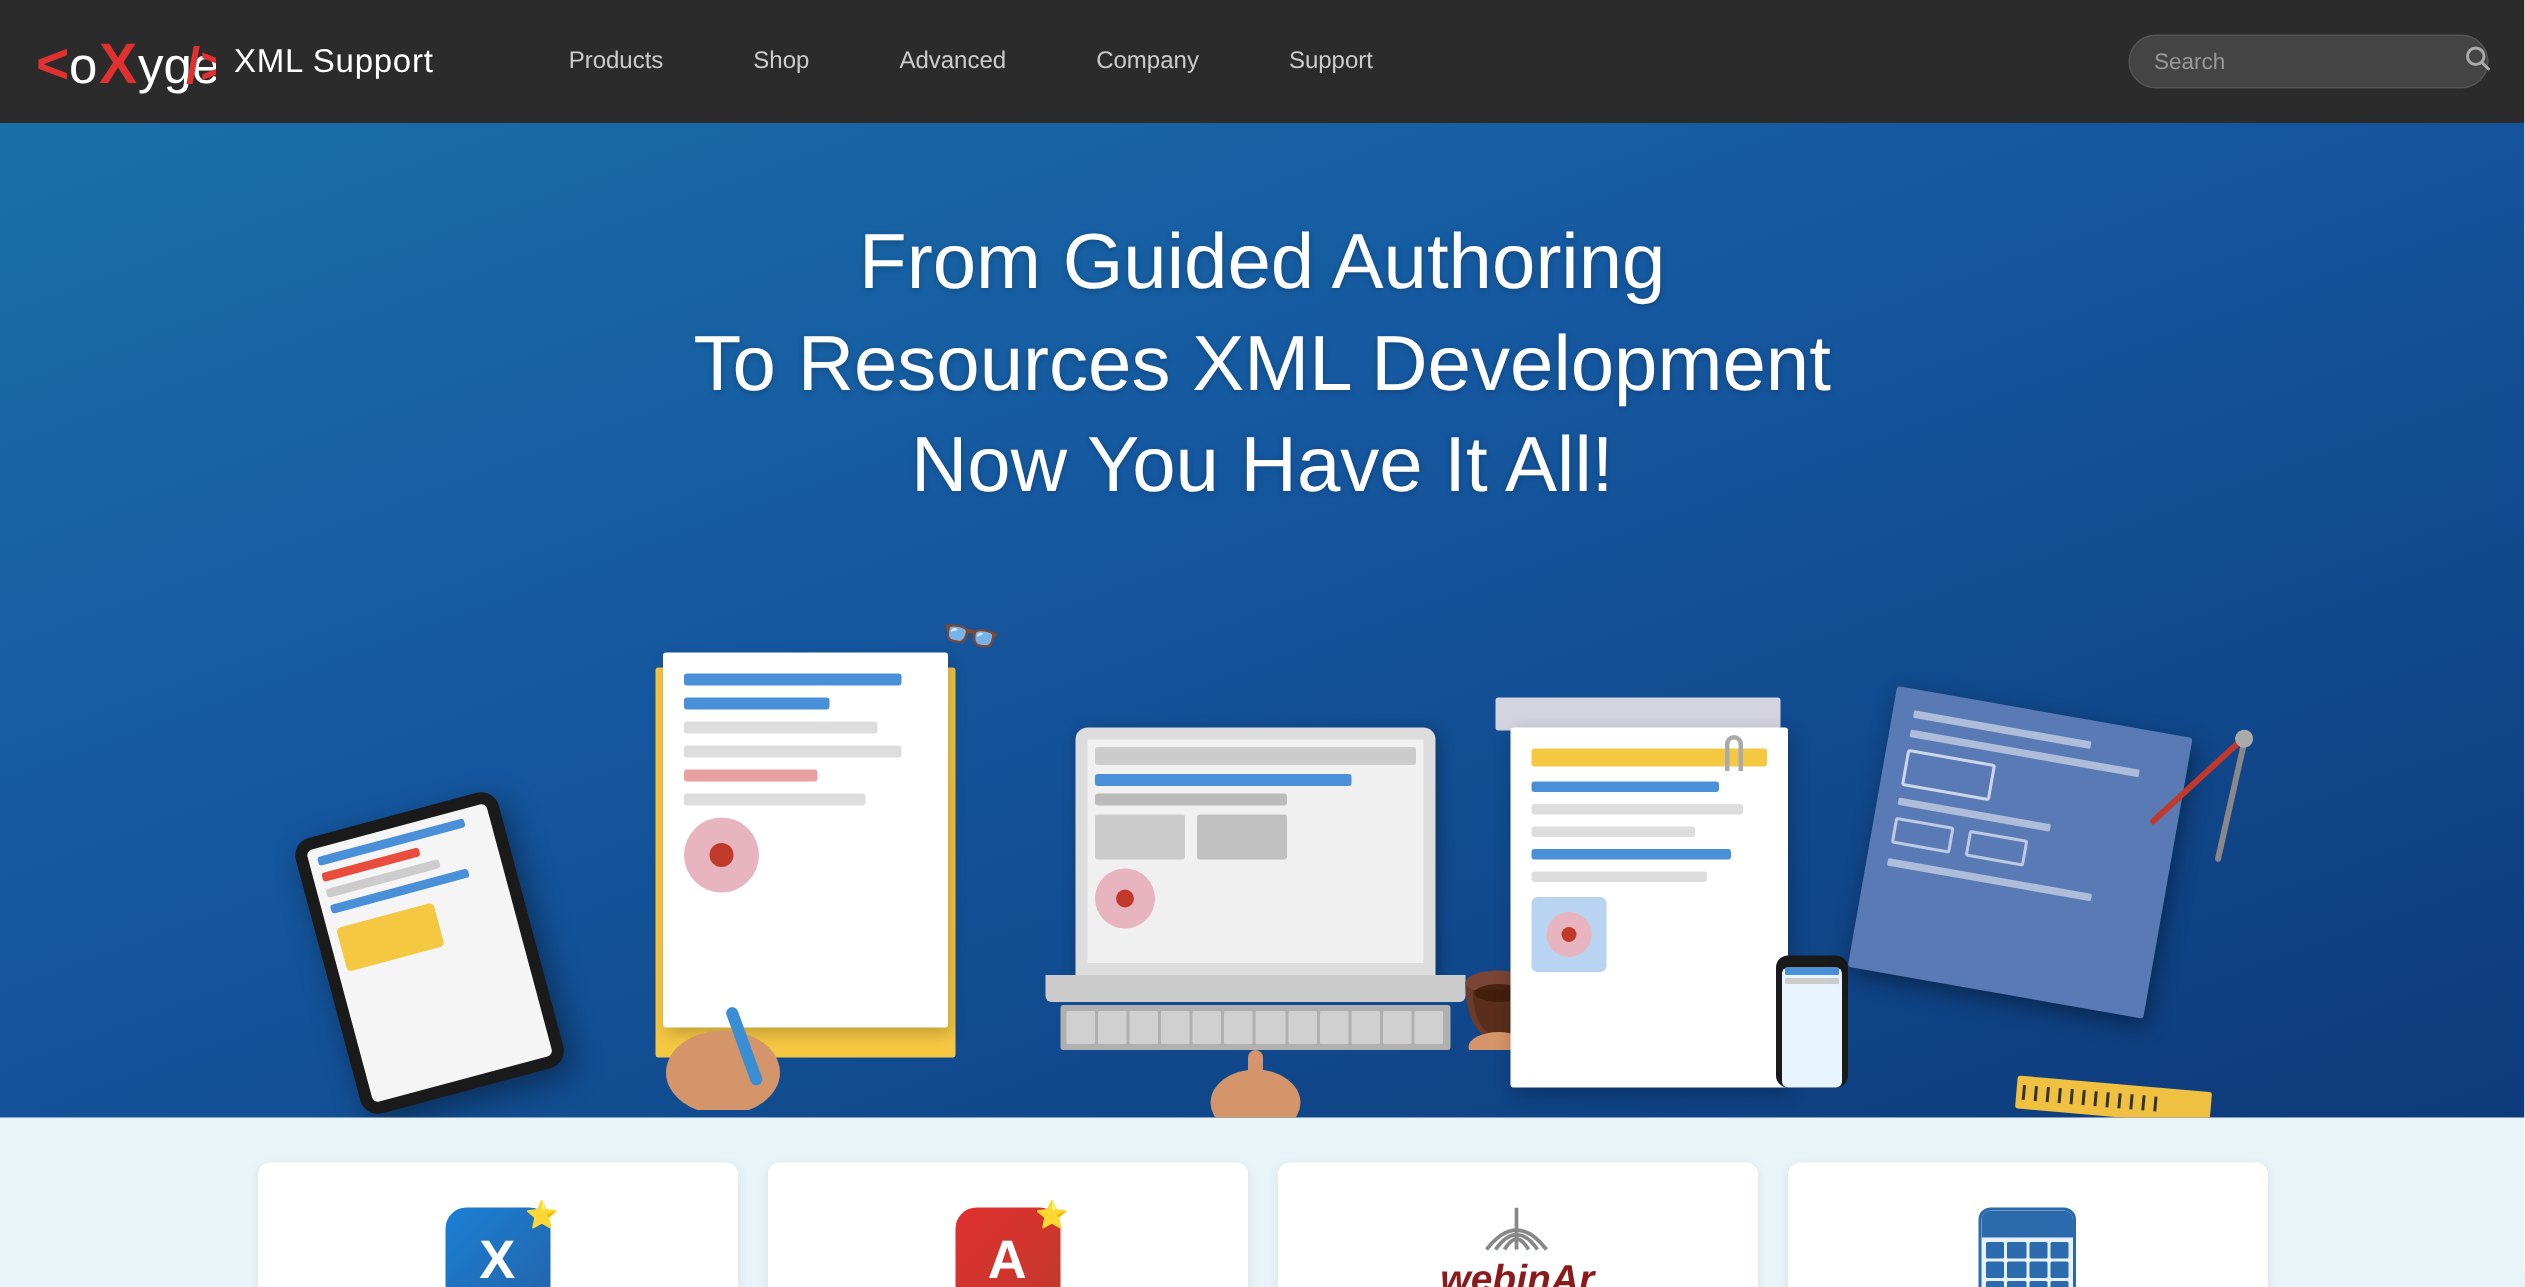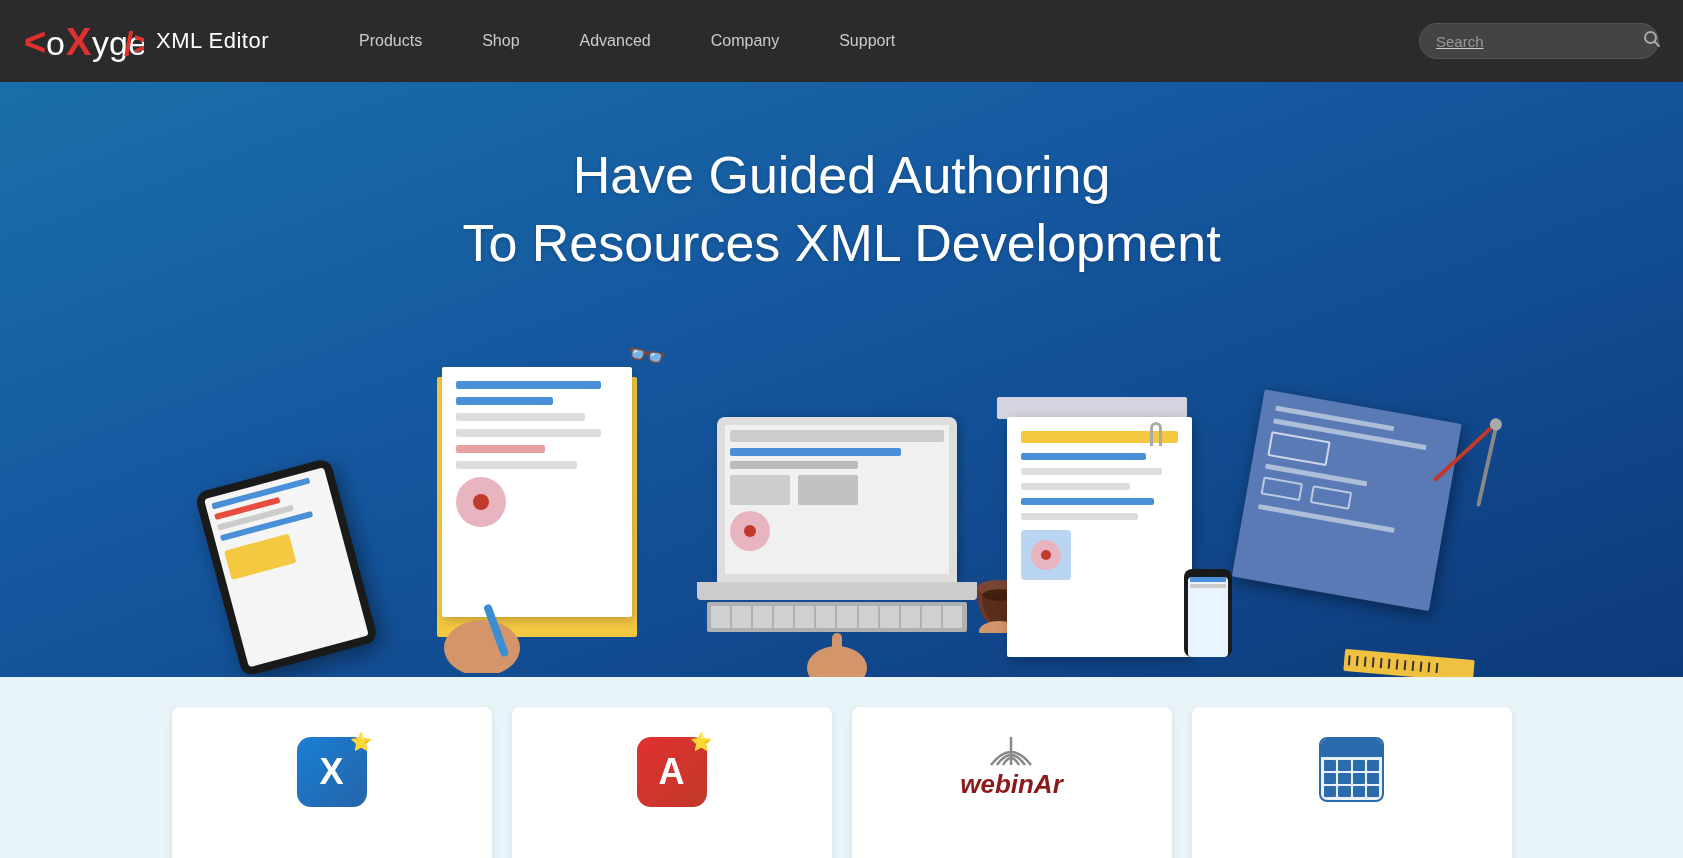--- a/index.html
+++ b/index.html
@@ -60,21 +60,20 @@
       align-items: center;
       padding: 0 12px 0 16px;
     }
     .search-input {
       background: transparent;
       border: none;
       outline: none;
       color: #ccc;
       font-size: 15px;
       flex: 1;
-      text-decoration: underline;
     }
     .search-input::placeholder { color: #999; }
     .search-icon-btn {
       background: none;
       border: none;
       cursor: pointer;
       color: #ccc;
       font-size: 18px;
       padding: 0 0 0 8px;
     }
@@ -375,21 +374,21 @@
       <text x="0" y="38" font-size="38" font-weight="700" fill="#e03030" font-family="Arial">&lt;</text>
 
       <text x="22" y="38" font-size="34" font-weight="400" fill="#ffffff" font-family="Arial">o</text>
 
       <text x="42" y="38" font-size="38" font-weight="700" fill="#e03030" font-family="Arial">X</text>
 
       <text x="68" y="38" font-size="34" font-weight="400" fill="#ffffff" font-family="Arial">ygen</text>
 
       <text x="100" y="38" font-size="34" font-weight="700" fill="#e03030" font-family="Arial">/&gt;</text>
     </svg>
-    <span class="logo-text">XML Editor</span>
+    <span class="logo-text">XML Support</span>
   </a>
 
   <div class="nav-links">
     <a class="nav-link">Products</a>
     <a class="nav-link">Shop</a>
     <a class="nav-link">Advanced</a>
     <a class="nav-link">Company</a>
     <a class="nav-link">Support</a>
   </div>
 
@@ -401,22 +400,23 @@
           <circle cx="7.5" cy="7.5" r="5.5" stroke="#aaa" stroke-width="2"></circle>
           <line x1="11.5" y1="11.5" x2="16" y2="16" stroke="#aaa" stroke-width="2" stroke-linecap="round"></line>
         </svg>
       </button>
     </div>
   </div>
 </nav>
 
 <section class="hero">
   <h1 class="hero-title">
-    <span>Have Guided Authoring</span><br>
+    <span>From Guided Authoring</span><br>
     <span>To Resources XML Development</span><br>
+    <span>Now You Have It All!</span>
   </h1>
 
   <div class="hero-illustrations">
 
     <div class="illus-item">
       <div class="tablet-illus">
         <div class="tablet-body">
           <div class="tablet-screen">
             <div class="tablet-line" style="width:90%"></div>
             <div class="tablet-line short"></div>

